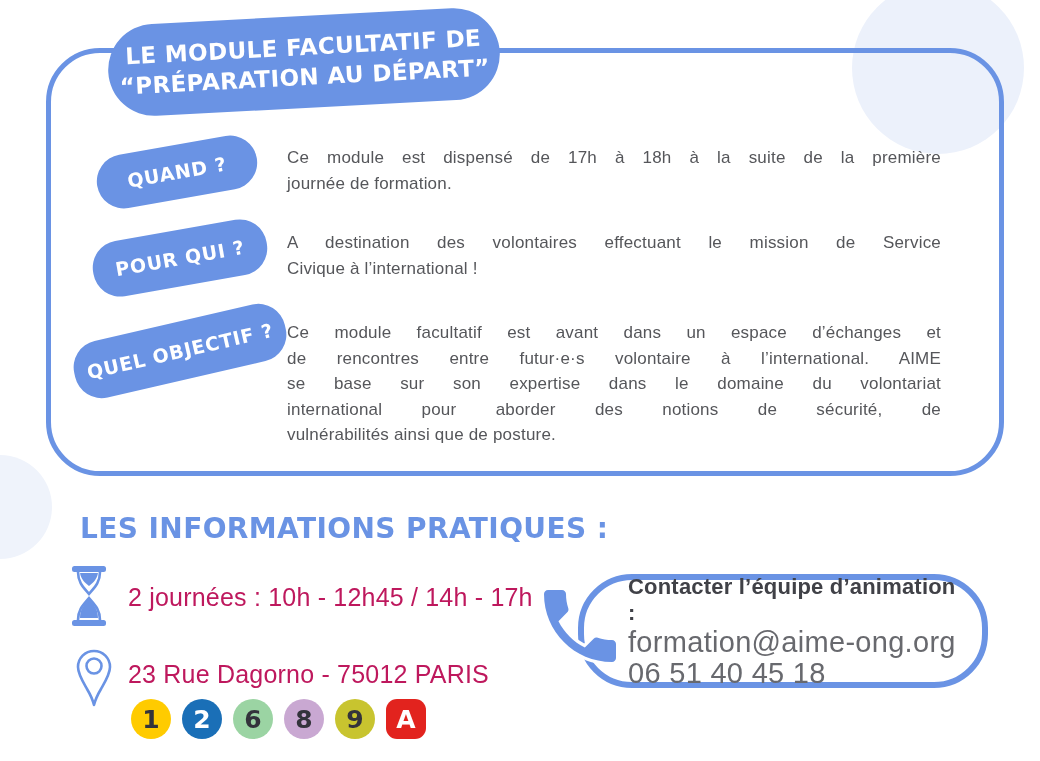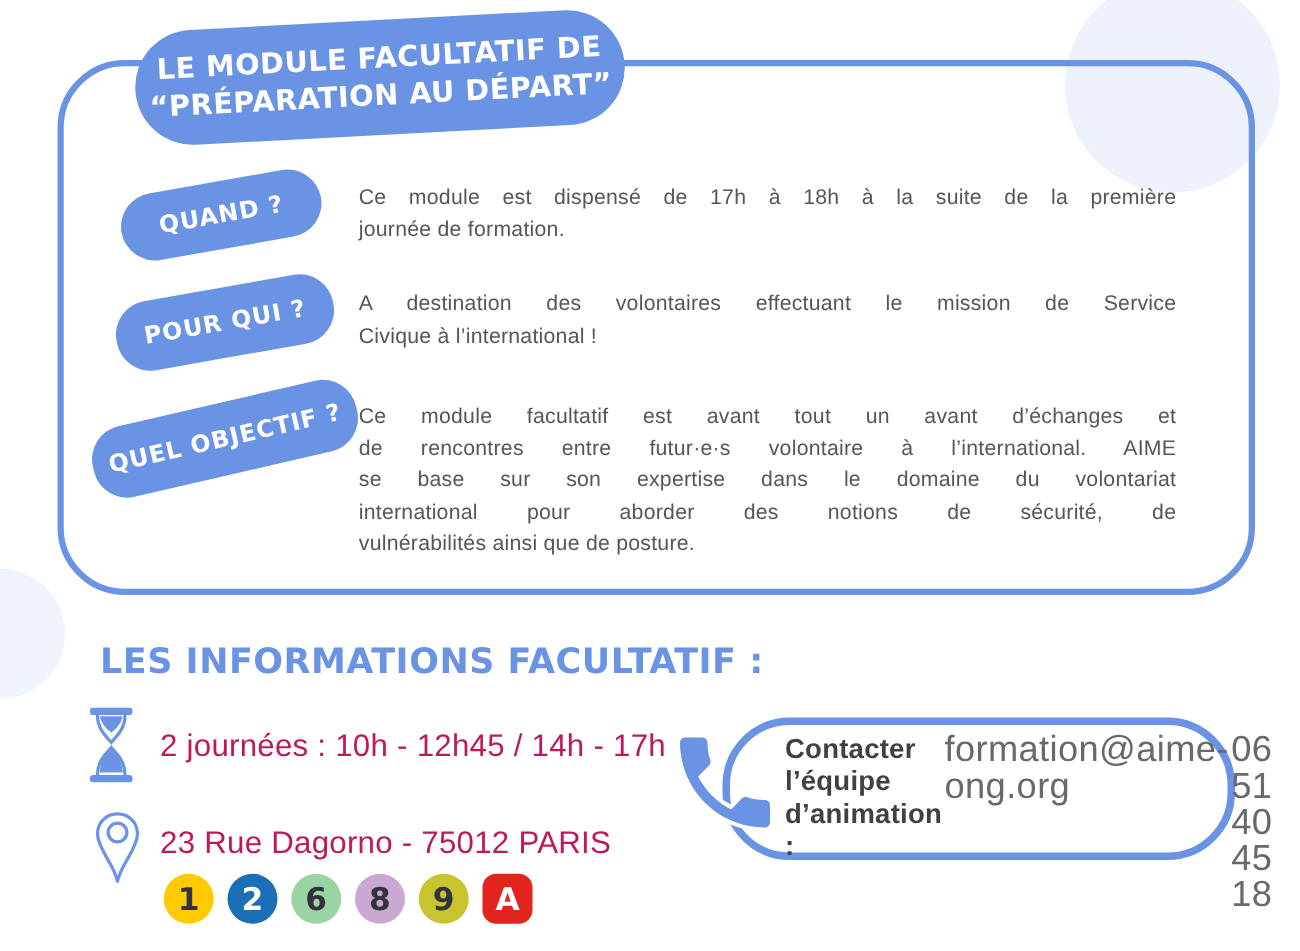--- a/index.html
+++ b/index.html
@@ -52,21 +52,21 @@
   
   .transit-row{position:absolute;left:131px;top:699px;display:flex;gap:11px;}
   .transit-badge{width:40px;height:40px;border-radius:50%;display:flex;align-items:center;
                  justify-content:center;font-family:"DejaVu Sans",sans-serif;font-weight:bold;
                  font-size:25px;}
   .transit-badge.sq{border-radius:11px;}
 
   
   .contact-box{position:absolute;left:578px;top:574px;width:410px;height:114px;
                border:6px solid #6A93E4;border-radius:54px;box-sizing:border-box;
-               display:flex;flex-direction:row;justify-content:flex-start;
+               display:flex;flex-direction:column;justify-content:center;
                padding:6px 18px 6px 44px;gap:2px;background:#ffffff;}
   .contact-heading{font-size:22px;font-weight:bold;color:#404147;letter-spacing:0.2px;}
   .contact-line{font-size:29px;color:#68696E;letter-spacing:0.3px;line-height:29px;}
   .phone-icon-wrap{position:absolute;left:532px;top:578px;width:96px;height:96px;}
 </style>
 </head>
 <body>
 
 <div class="canvas">
 
@@ -93,28 +93,28 @@
   </div>
   <div class="module-text p2">
       <div class="jline">A destination des volontaires effectuant le mission de Service</div>
       <div class="jline last">Civique à l’international !</div>
     </div>
 
   <div class="q-badge q3">
     <span>QUEL OBJECTIF ?</span>
   </div>
   <div class="module-text p3">
-      <div class="jline">Ce module facultatif est avant tout un avant d’échanges et</div>
+      <div class="jline">Ce module facultatif est avant dans un espace d’échanges et</div>
       <div class="jline">de rencontres entre futur·e·s volontaire à l’international. AIME</div>
       <div class="jline">se base sur son expertise dans le domaine du volontariat</div>
       <div class="jline">international pour aborder des notions de sécurité, de</div>
       <div class="jline last">vulnérabilités ainsi que de posture.</div>
     </div>
 
-  <div class="section-heading">LES INFORMATIONS FACULTATIF :</div>
+  <div class="section-heading">LES INFORMATIONS PRATIQUES :</div>
 
   <span class="icon-abs hourglass">
     <svg width="38" height="60" viewBox="0 0 38 60">
       <rect x="2" y="0" width="34" height="6" rx="2.5" fill="#6A93E4"></rect>
       <rect x="2" y="54" width="34" height="6" rx="2.5" fill="#6A93E4"></rect>
       <path d="M8,6 C8,17 14,22 19,28 C24,22 30,17 30,6" fill="none" stroke="#6A93E4" stroke-width="2.6"></path>
       <path d="M8,54 C8,43 14,38 19,32 C24,38 30,43 30,54" fill="none" stroke="#6A93E4" stroke-width="2.6"></path>
       <path d="M10,7 L28,7 C27,13 23,17 19,20 C15,17 11,13 10,7 Z" fill="#6A93E4"></path>
       <path d="M19,33 C15,38 10,42 10,52 L28,52 C28,42 23,38 19,33 Z" fill="#6A93E4"></path>
     </svg>

